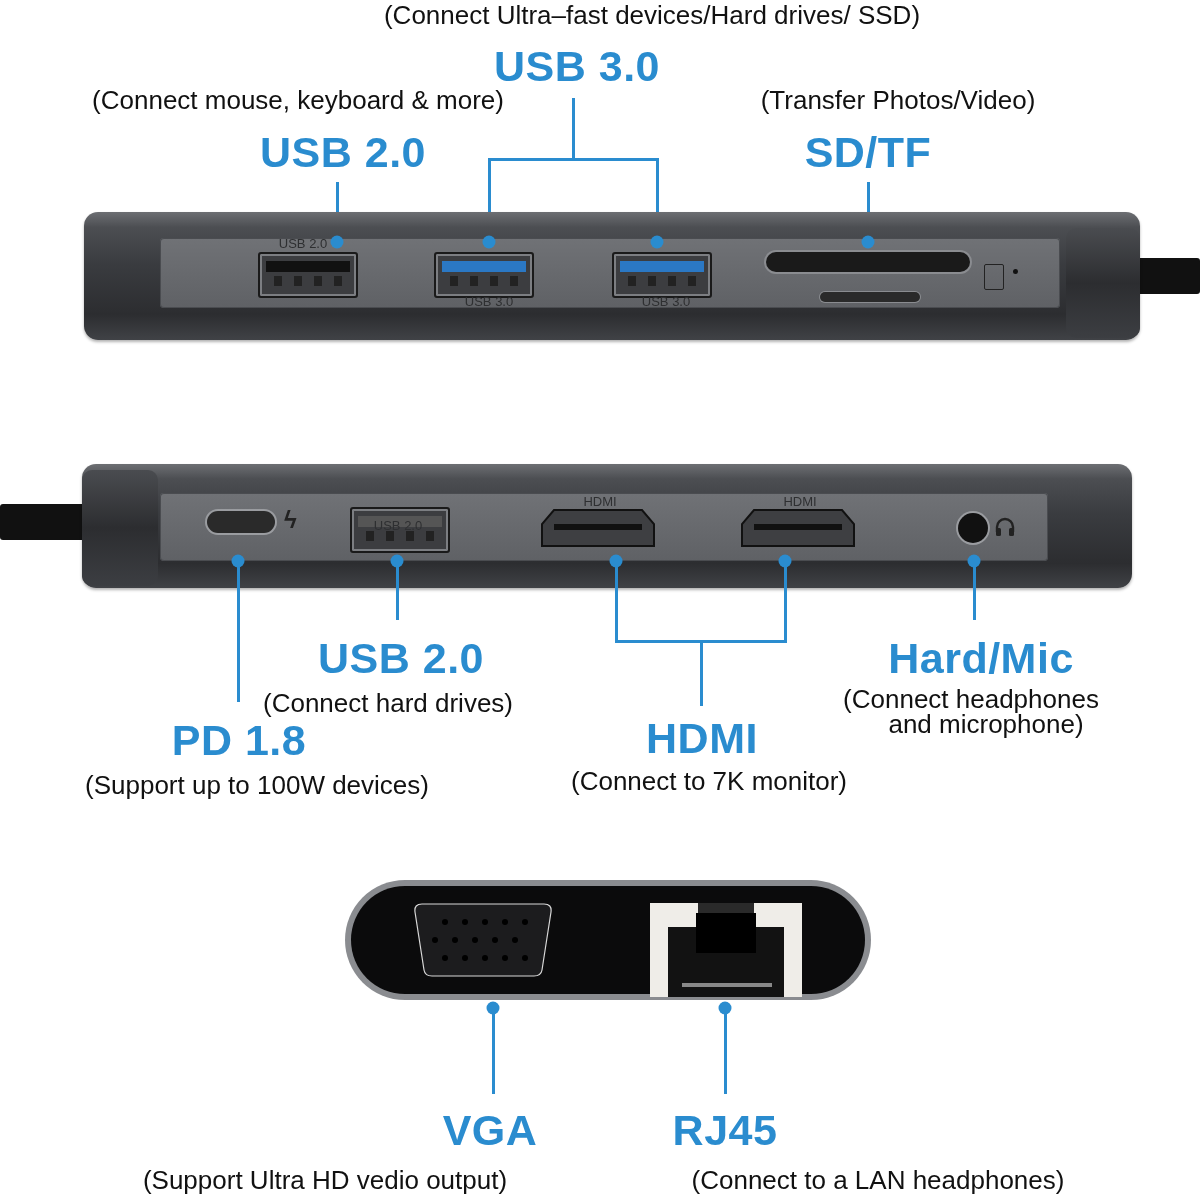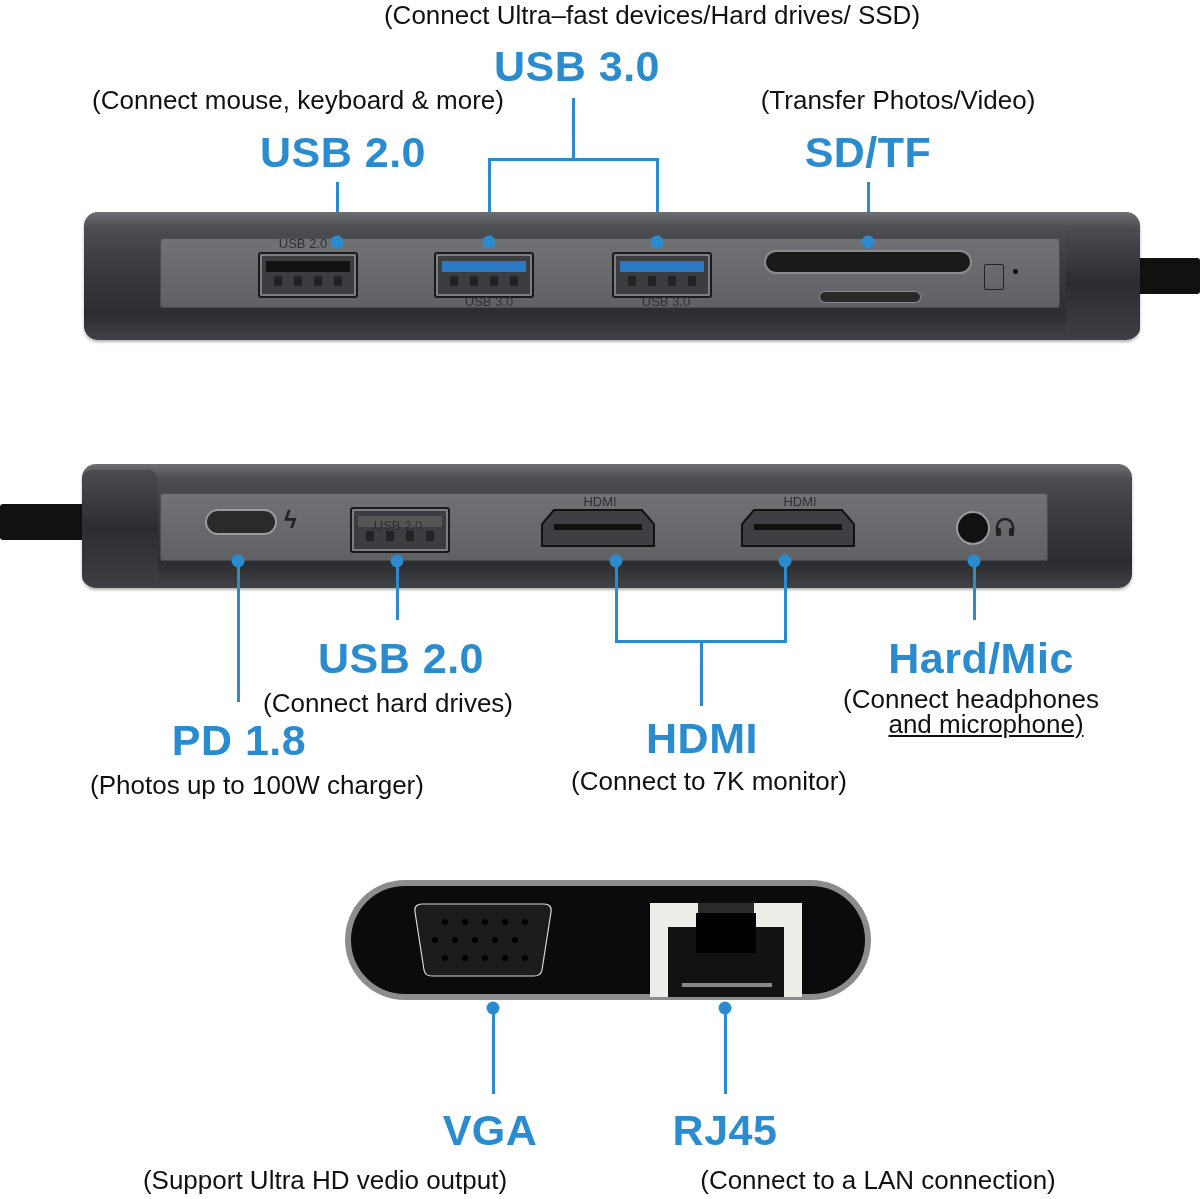--- a/index.html
+++ b/index.html
@@ -136,24 +136,24 @@
 
   <div class="dot" style="left:238px;top:561px;"></div>
   <div class="dot" style="left:397px;top:561px;"></div>
   <div class="dot" style="left:616px;top:561px;"></div>
   <div class="dot" style="left:785px;top:561px;"></div>
   <div class="dot" style="left:974px;top:561px;"></div>
 
   <div class="title" style="left:401px;top:634px;">USB 2.0</div>
   <div class="desc" style="left:388px;top:691px;">(Connect hard drives)</div>
   <div class="title" style="left:239px;top:716px;">PD 1.8</div>
-  <div class="desc" style="left:257px;top:773px;">(Photos up to 100W charger)</div>
+  <div class="desc" style="left:257px;top:773px;">(Support up to 100W devices)</div>
   <div class="title" style="left:981px;top:634px;">Hard/Mic</div>
   <div class="desc" style="left:971px;top:687px;">(Connect headphones</div>
-  <div class="desc" style="left:986px;top:712px;text-decoration:underline;">and microphone)</div>
+  <div class="desc" style="left:986px;top:712px;">and microphone)</div>
   <div class="title" style="left:702px;top:714px;">HDMI</div>
   <div class="desc" style="left:709px;top:769px;">(Connect to 7K monitor)</div>
 </div>
 
 <div>
   <div class="abs" style="left:345px;top:880px;width:526px;height:120px;border-radius:60px;background:#8a8c90;"></div>
   <div class="abs" style="left:351px;top:886px;width:514px;height:108px;border-radius:54px;background:#0b0b0c;"></div>
 
   <svg class="abs" style="left:408px;top:900px;" width="150" height="80" viewBox="0 0 150 80">
     <path d="M14 4 H136 Q144 4 143 12 L134 70 Q133 76 126 76 H24 Q17 76 16 70 L7 12 Q6 4 14 4 Z" fill="#1c1c1e" stroke="#d8d8d8" stroke-width="1.2"></path>
@@ -184,14 +184,14 @@
     <rect x="32" y="80" width="90" height="4" fill="#888"></rect>
   </svg>
   <div class="line" style="left:492px;top:1010px;width:3px;height:84px;"></div>
   <div class="line" style="left:724px;top:1010px;width:3px;height:84px;"></div>
   <div class="dot" style="left:493px;top:1008px;"></div>
   <div class="dot" style="left:725px;top:1008px;"></div>
 
   <div class="title" style="left:490px;top:1106px;">VGA</div>
   <div class="desc" style="left:325px;top:1168px;">(Support Ultra HD vedio output)</div>
   <div class="title" style="left:725px;top:1106px;">RJ45</div>
-  <div class="desc" style="left:878px;top:1168px;">(Connect to a LAN connection)</div>
+  <div class="desc" style="left:878px;top:1168px;">(Connect to a LAN headphones)</div>
 </div>
 
 </body></html>

